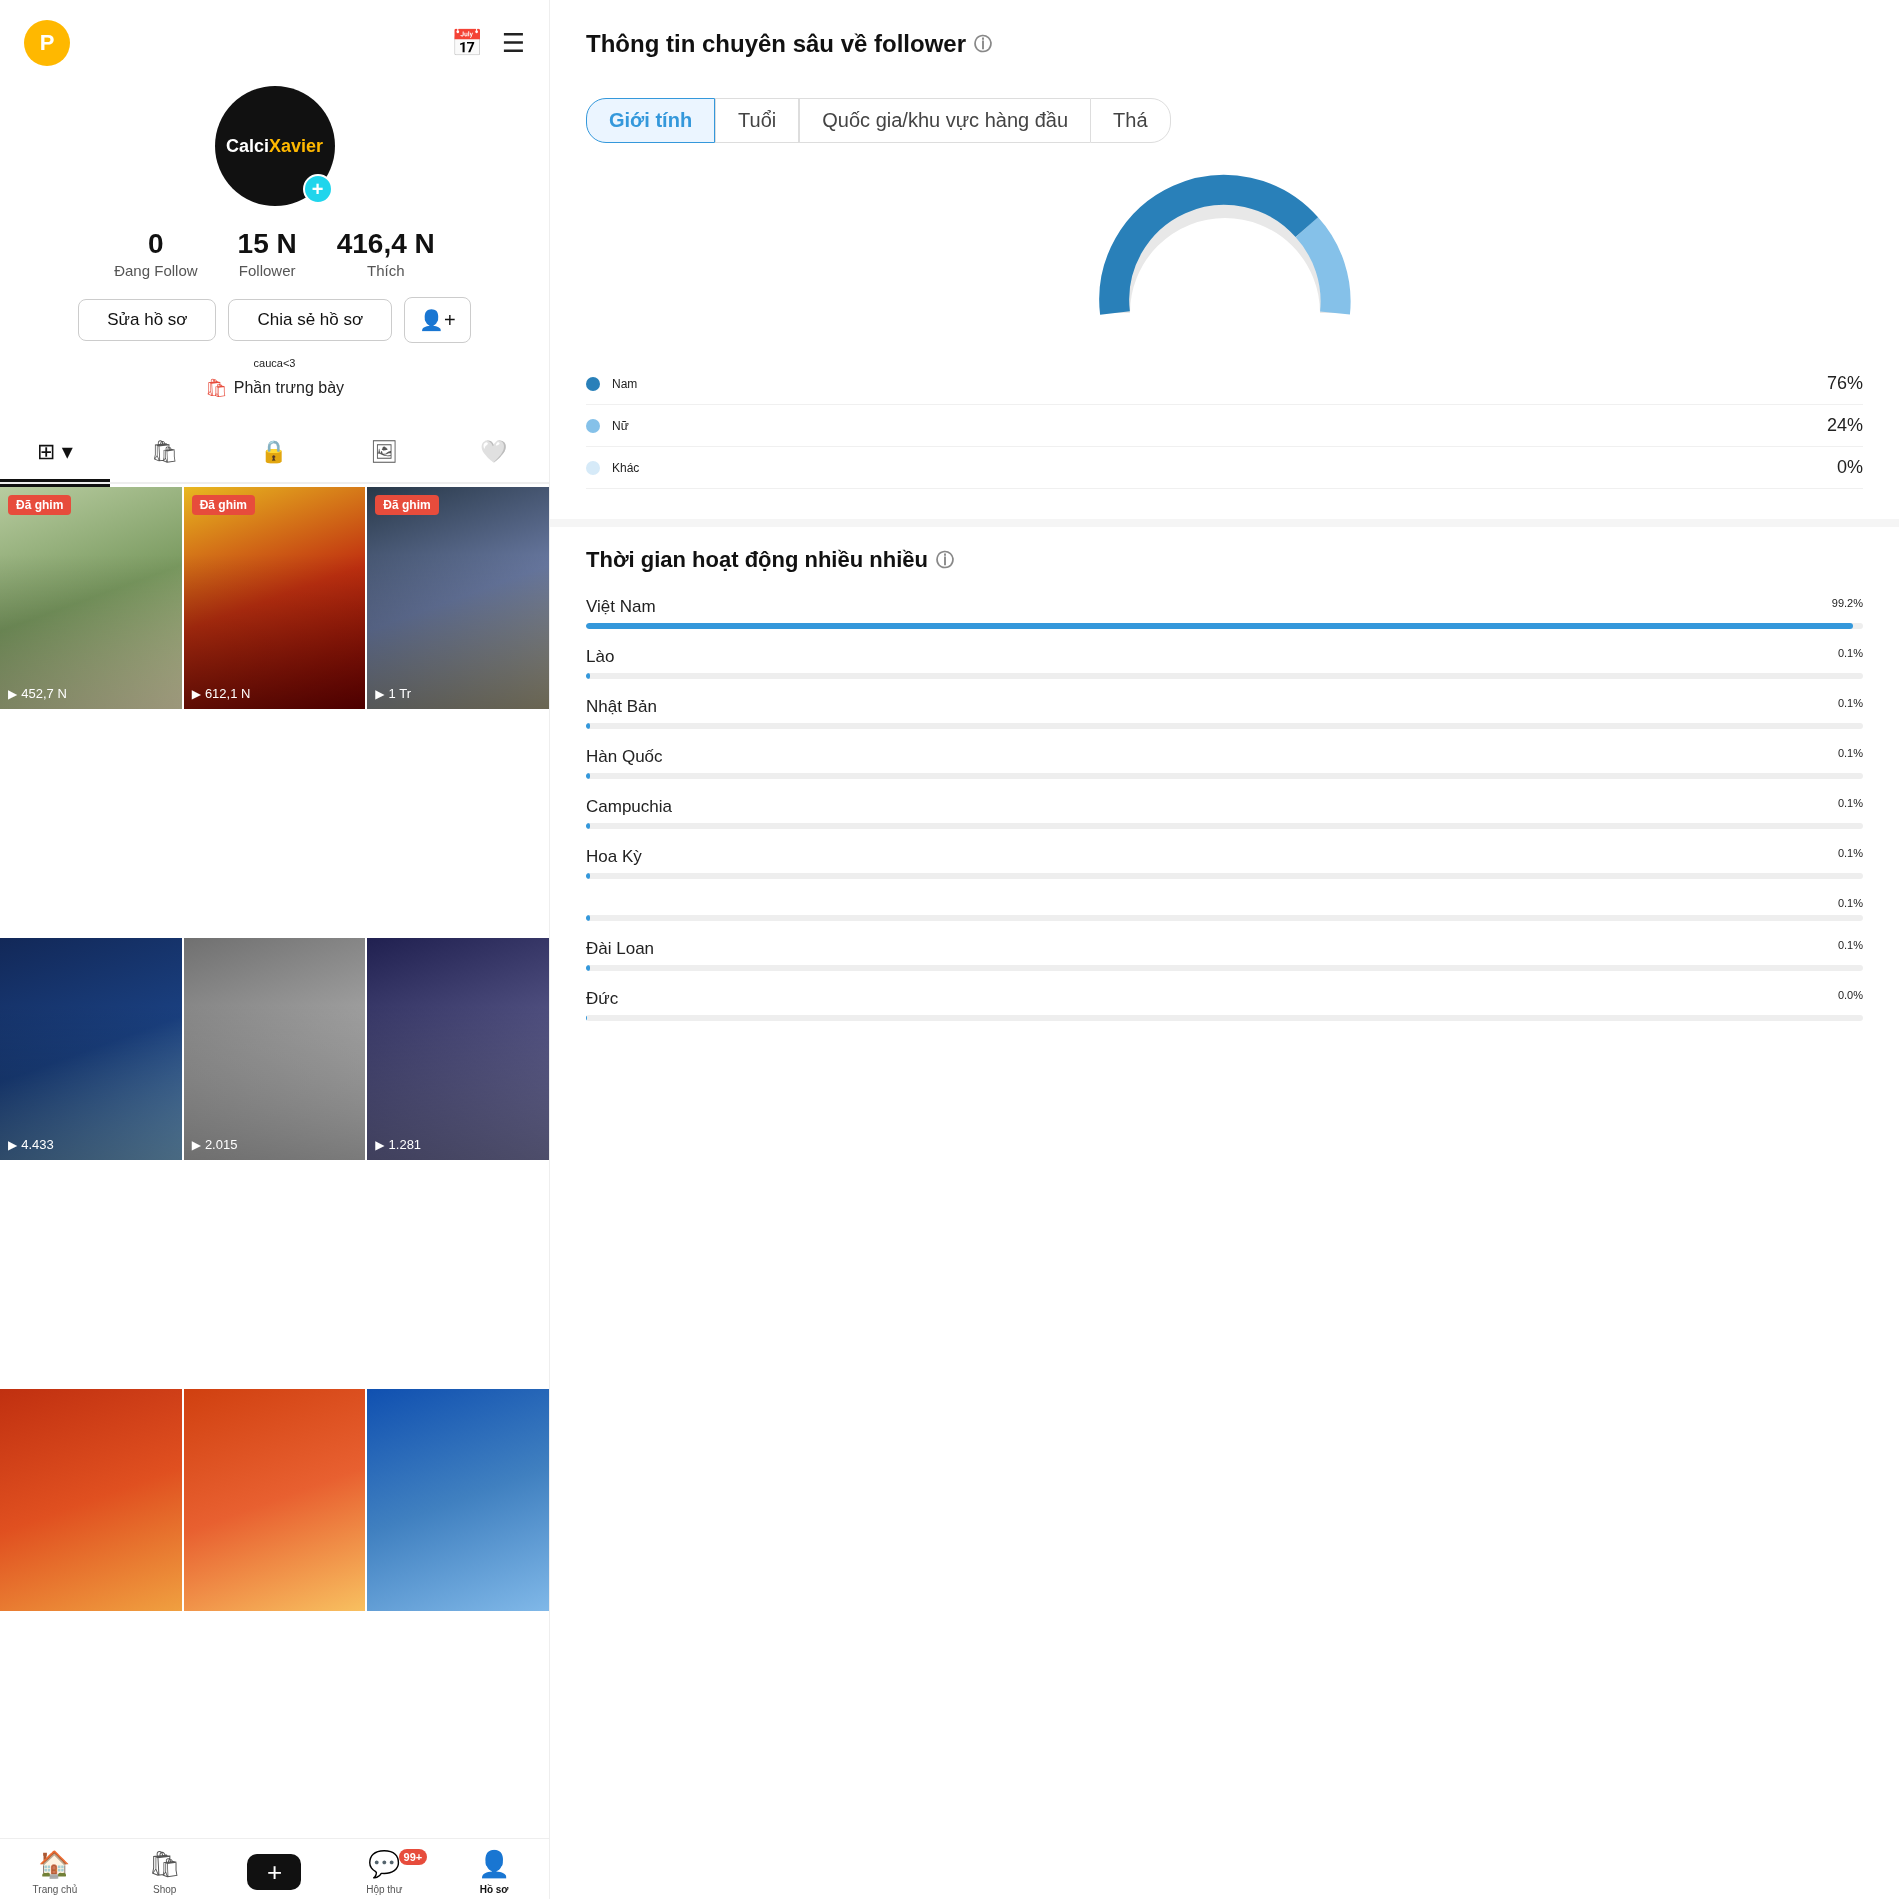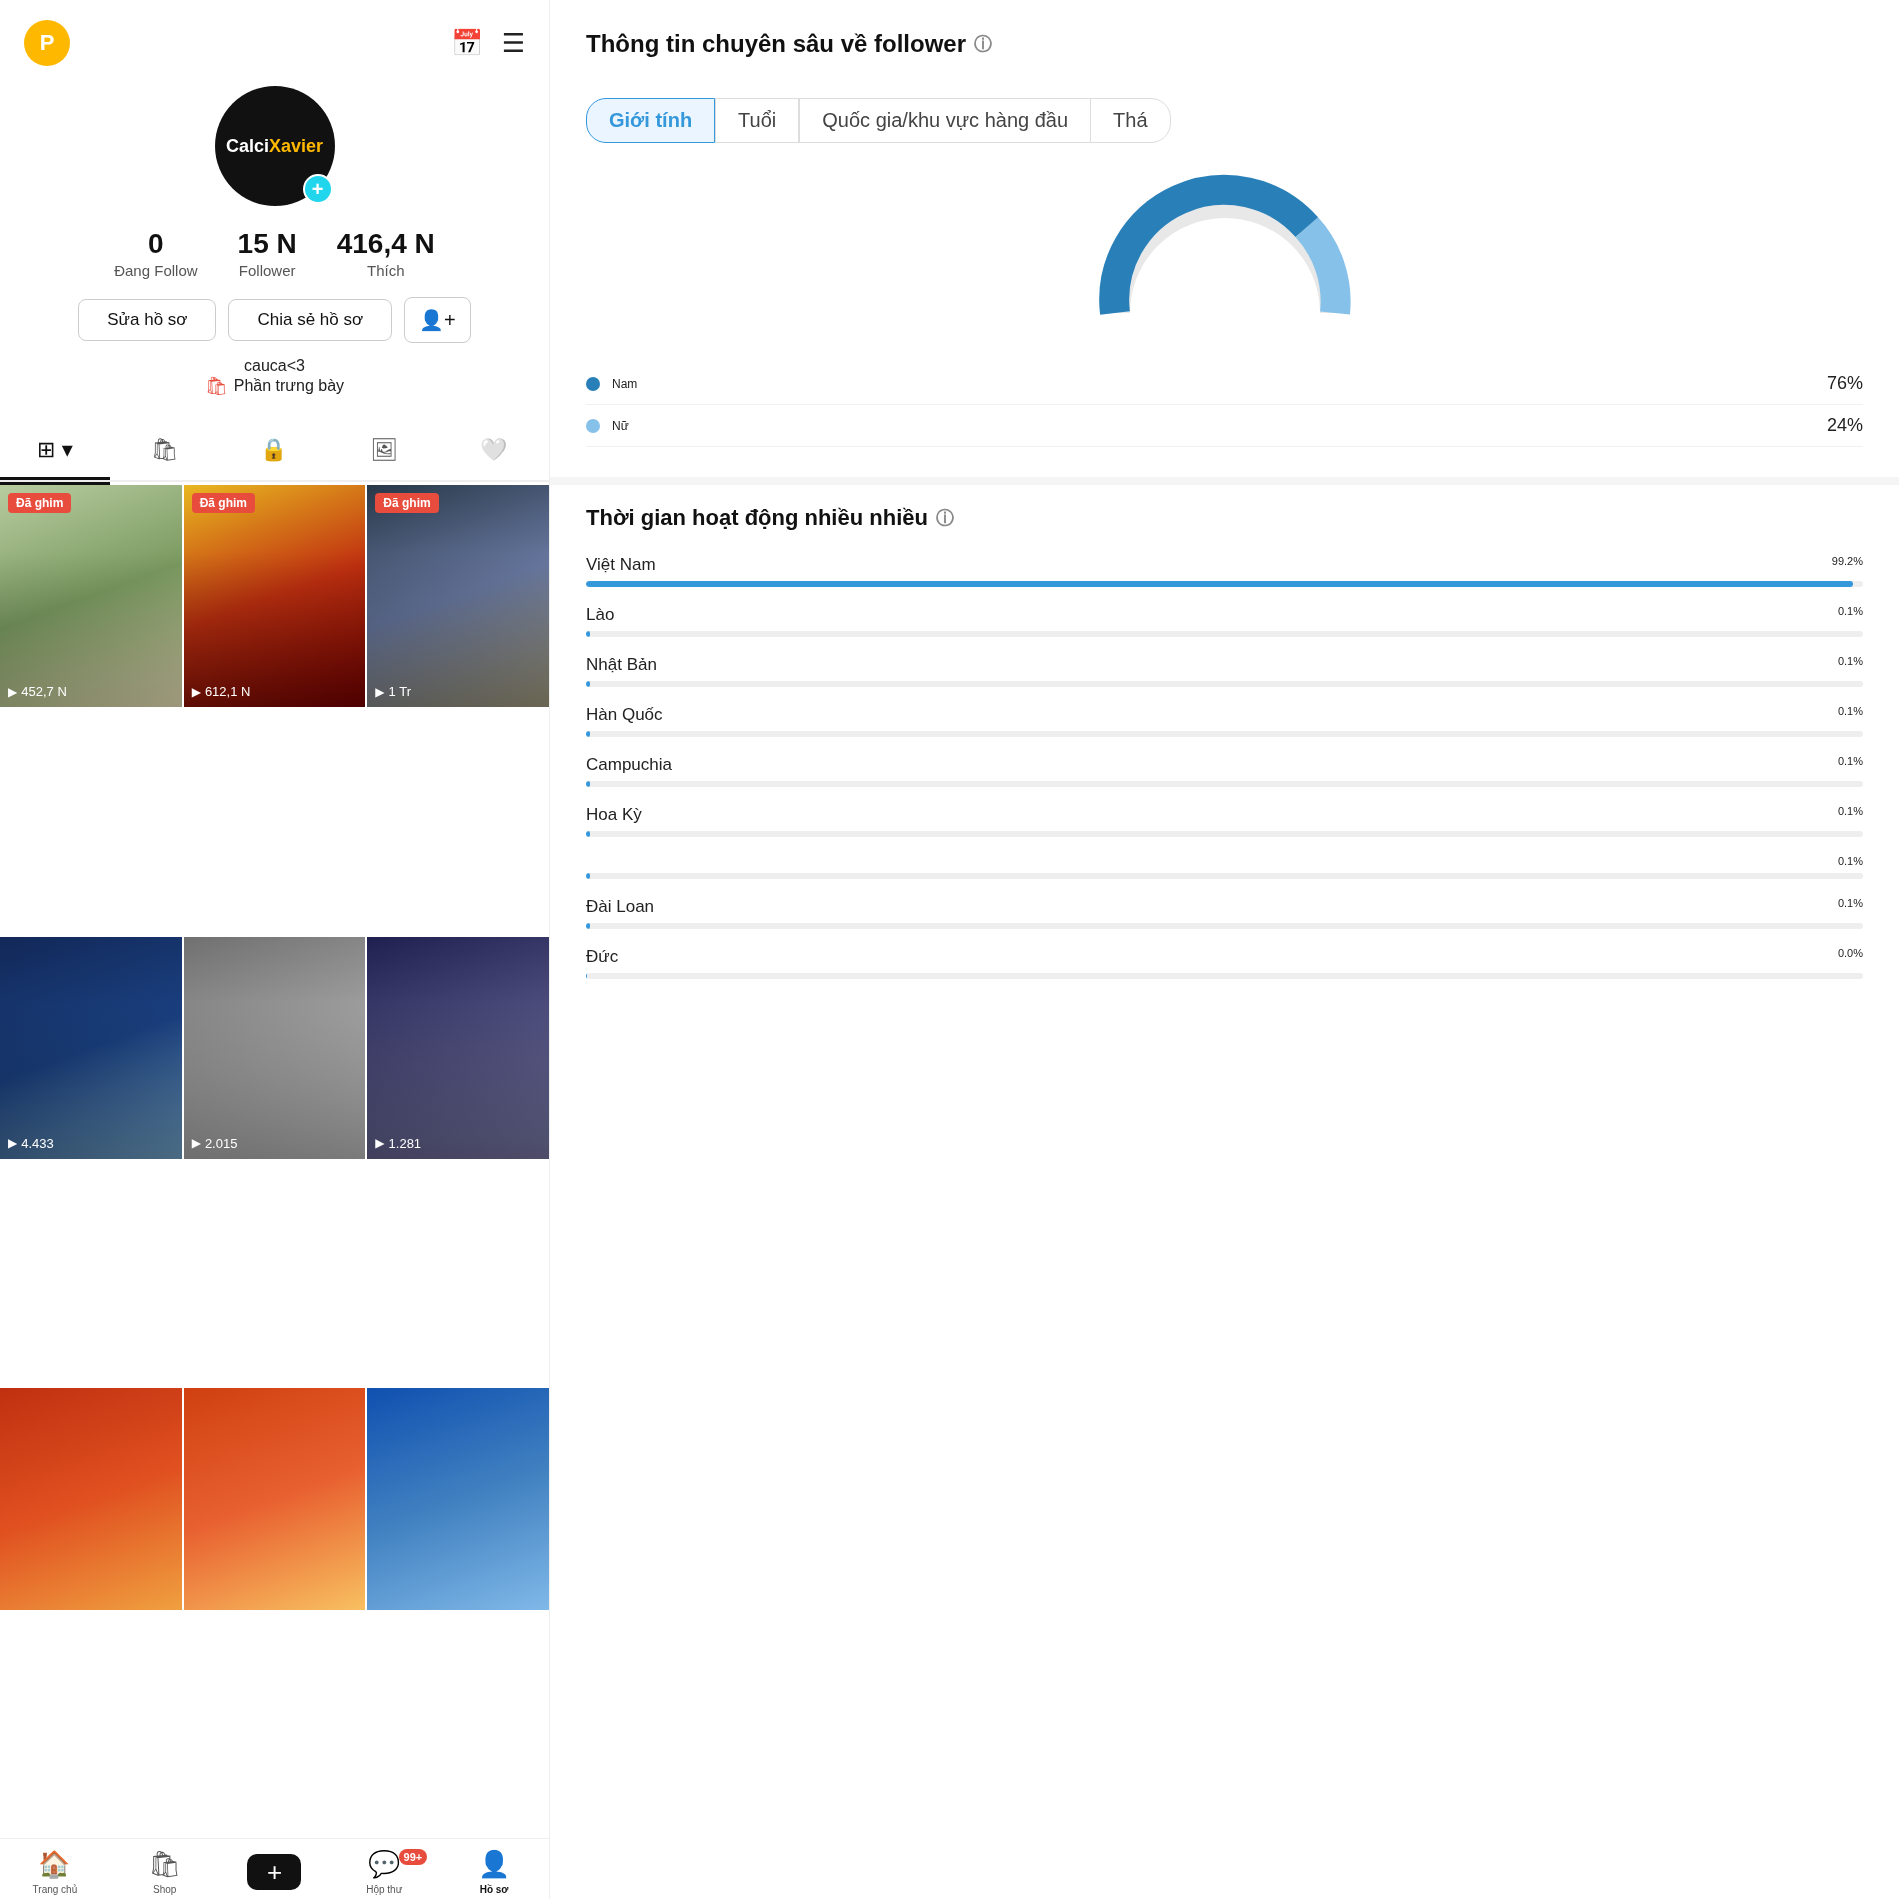--- a/index.html
+++ b/index.html
@@ -119,21 +119,21 @@
       border: 1.5px solid #ccc;
       background: #fff;
       border-radius: 8px;
       padding: 10px 14px;
       font-size: 20px;
       cursor: pointer;
       color: #111;
     }
 
     .bio-text {
-      font-size: 16px; color: #222; 
+      font-size: 11px; color: #222; margin-bottom: 8px;
     }
 
     .shop-link {
       display: flex; align-items: center; gap: 6px;
       font-size: 16px; color: #222;
     }
 
     .shop-icon { font-size: 18px; color: #E74C3C; }
 
     .tabs-row {
@@ -537,20 +537,27 @@
       </div>
       <span class="legend-pct">76%</span>
     </li>
     <li class="legend-item">
       <div class="legend-left">
         <div class="legend-dot" style="background:#85C1E9"></div>
         <span class="legend-name">Nữ</span>
       </div>
       <span class="legend-pct">24%</span>
     </li>
+    <li class="legend-item">
+      <div class="legend-left">
+        <div class="legend-dot" style="background:#D6EAF8"></div>
+        <span class="legend-name">Khác</span>
+      </div>
+      <span class="legend-pct">0%</span>
+    </li>
   </ul>
 
   <div class="divider"></div>
 
   <div class="section-title-2">
     <span>Thời gian hoạt động nhiều nhiều</span>
     <span class="info-icon">ⓘ</span>
   </div>
 
   <ul class="country-list">

